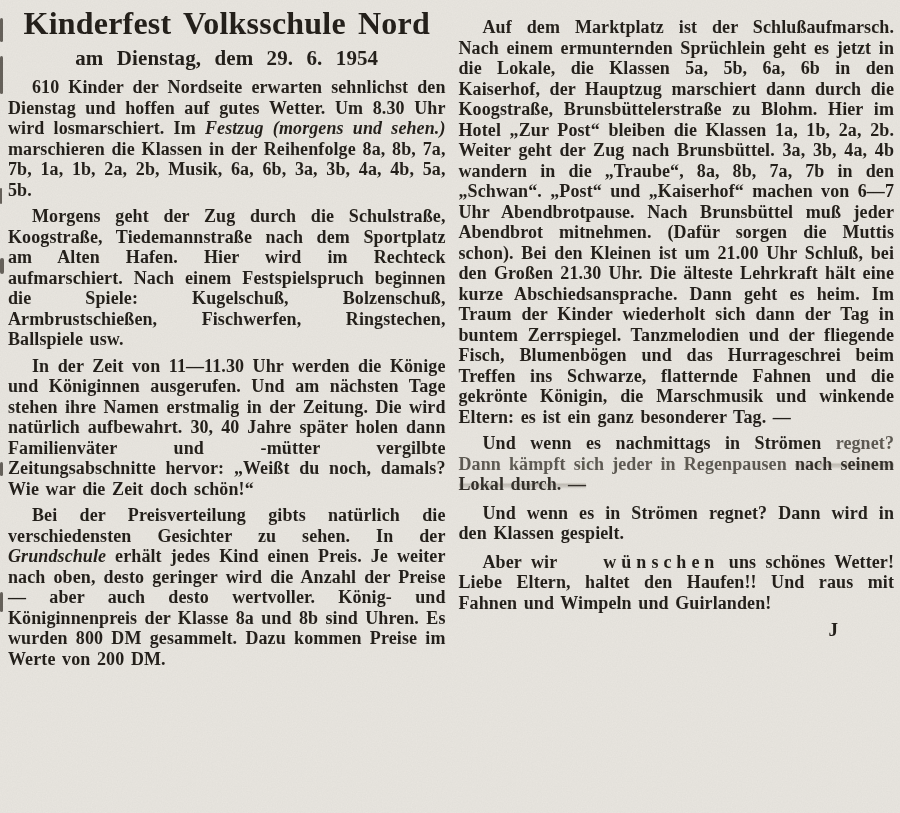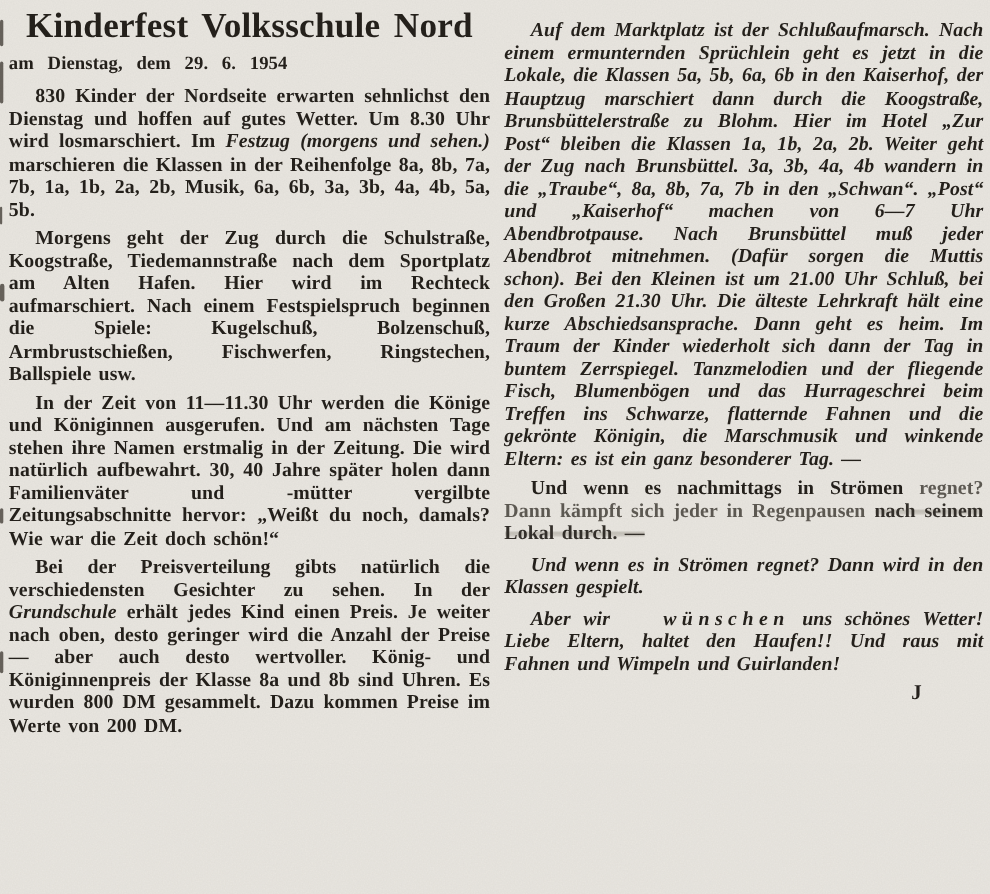--- a/index.html
+++ b/index.html
@@ -32,32 +32,33 @@
     font-size:32px;
     line-height:35px;
     margin:2px 0 0 0;
     text-align:center;
     font-weight:700;
     letter-spacing:0.2px;
     word-spacing:4px;
     white-space:nowrap;
   }
   h2.subtitle{
-    font-size:17px;
+    font-size:21px;
     line-height:22px;
     margin:6px 0 8px 0;
+    text-align:center;
     font-weight:700;
     word-spacing:8px;
   }
   p.para{
     margin:0 0 6px 0;
     text-indent:24px;
   }
   p.para.gap-lg{margin-top:13px;}
-  p.para.gap-md{margin-top:8px;font-style:italic;}
+  p.para.gap-md{margin-top:8px;}
   .spaced-word{letter-spacing:5px;margin-left:37px;}
   .faded{color:#3c3831;opacity:0.82;filter:blur(0.3px);}
   .smudged{
     opacity:0.92;
     background:linear-gradient(to bottom, rgba(130,124,112,0) 42%, rgba(130,124,112,0.40) 52%, rgba(130,124,112,0.28) 64%, rgba(130,124,112,0) 74%);
   }
   .signature{
     text-align:right;
     padding-right:56px;
     font-size:19px;
@@ -85,21 +86,21 @@
   <div class="artifact" style="top:258px;height:16px;width:4px;"></div>
   <div class="artifact" style="top:462px;height:14px;width:3px;"></div>
   <div class="artifact" style="top:592px;height:20px;width:3px;"></div>
 
   <div class="cols">
 
     <div class="col left">
       <h1 class="title">Kinderfest Volksschule Nord</h1>
       <h2 class="subtitle">am Dienstag, dem 29. 6. 1954</h2>
 
-      <p class="para"><span>830 Kinder der Nordseite erwarten sehnlichst den Dienstag und hoffen auf gutes Wetter. Um 8.30 Uhr wird losmarschiert. Im </span><i>Festzug (morgens und sehen.)</i><span> marschieren die Klassen in der Reihenfolge 8a, 8b, 7a, 7b, 1a, 1b, 2a, 2b, Musik, 6a, 6b, 3a, 3b, 4a, 4b, 5a, 5b.</span></p>
+      <p class="para"><span>610 Kinder der Nordseite erwarten sehnlichst den Dienstag und hoffen auf gutes Wetter. Um 8.30 Uhr wird losmarschiert. Im </span><i>Festzug (morgens und sehen.)</i><span> marschieren die Klassen in der Reihenfolge 8a, 8b, 7a, 7b, 1a, 1b, 2a, 2b, Musik, 6a, 6b, 3a, 3b, 4a, 4b, 5a, 5b.</span></p>
 
       <p class="para">Morgens geht der Zug durch die Schulstraße, Koogstraße, Tiedemannstraße nach dem Sportplatz am Alten Hafen. Hier wird im Rechteck aufmarschiert. Nach einem Festspielspruch beginnen die Spiele: Kugelschuß, Bolzenschuß, Armbrustschießen, Fischwerfen, Ringstechen, Ballspiele usw.</p>
 
       <p class="para">In der Zeit von 11—11.30 Uhr werden die Könige und Königinnen ausgerufen. Und am nächsten Tage stehen ihre Namen erstmalig in der Zeitung. Die wird natürlich aufbewahrt. 30, 40 Jahre später holen dann Familienväter und -mütter vergilbte Zeitungsabschnitte hervor: „Weißt du noch, damals? Wie war die Zeit doch schön!“</p>
 
       <p class="para"><span>Bei der Preisverteilung gibts natürlich die verschiedensten Gesichter zu sehen. In der </span><i>Grundschule</i><span> erhält jedes Kind einen Preis. Je weiter nach oben, desto geringer wird die Anzahl der Preise — aber auch desto wertvoller. König- und Königinnenpreis der Klasse 8a und 8b sind Uhren. Es wurden 800 DM gesammelt. Dazu kommen Preise im Werte von 200 DM.</span></p>
 
     </div>
 
     <div class="col right">

